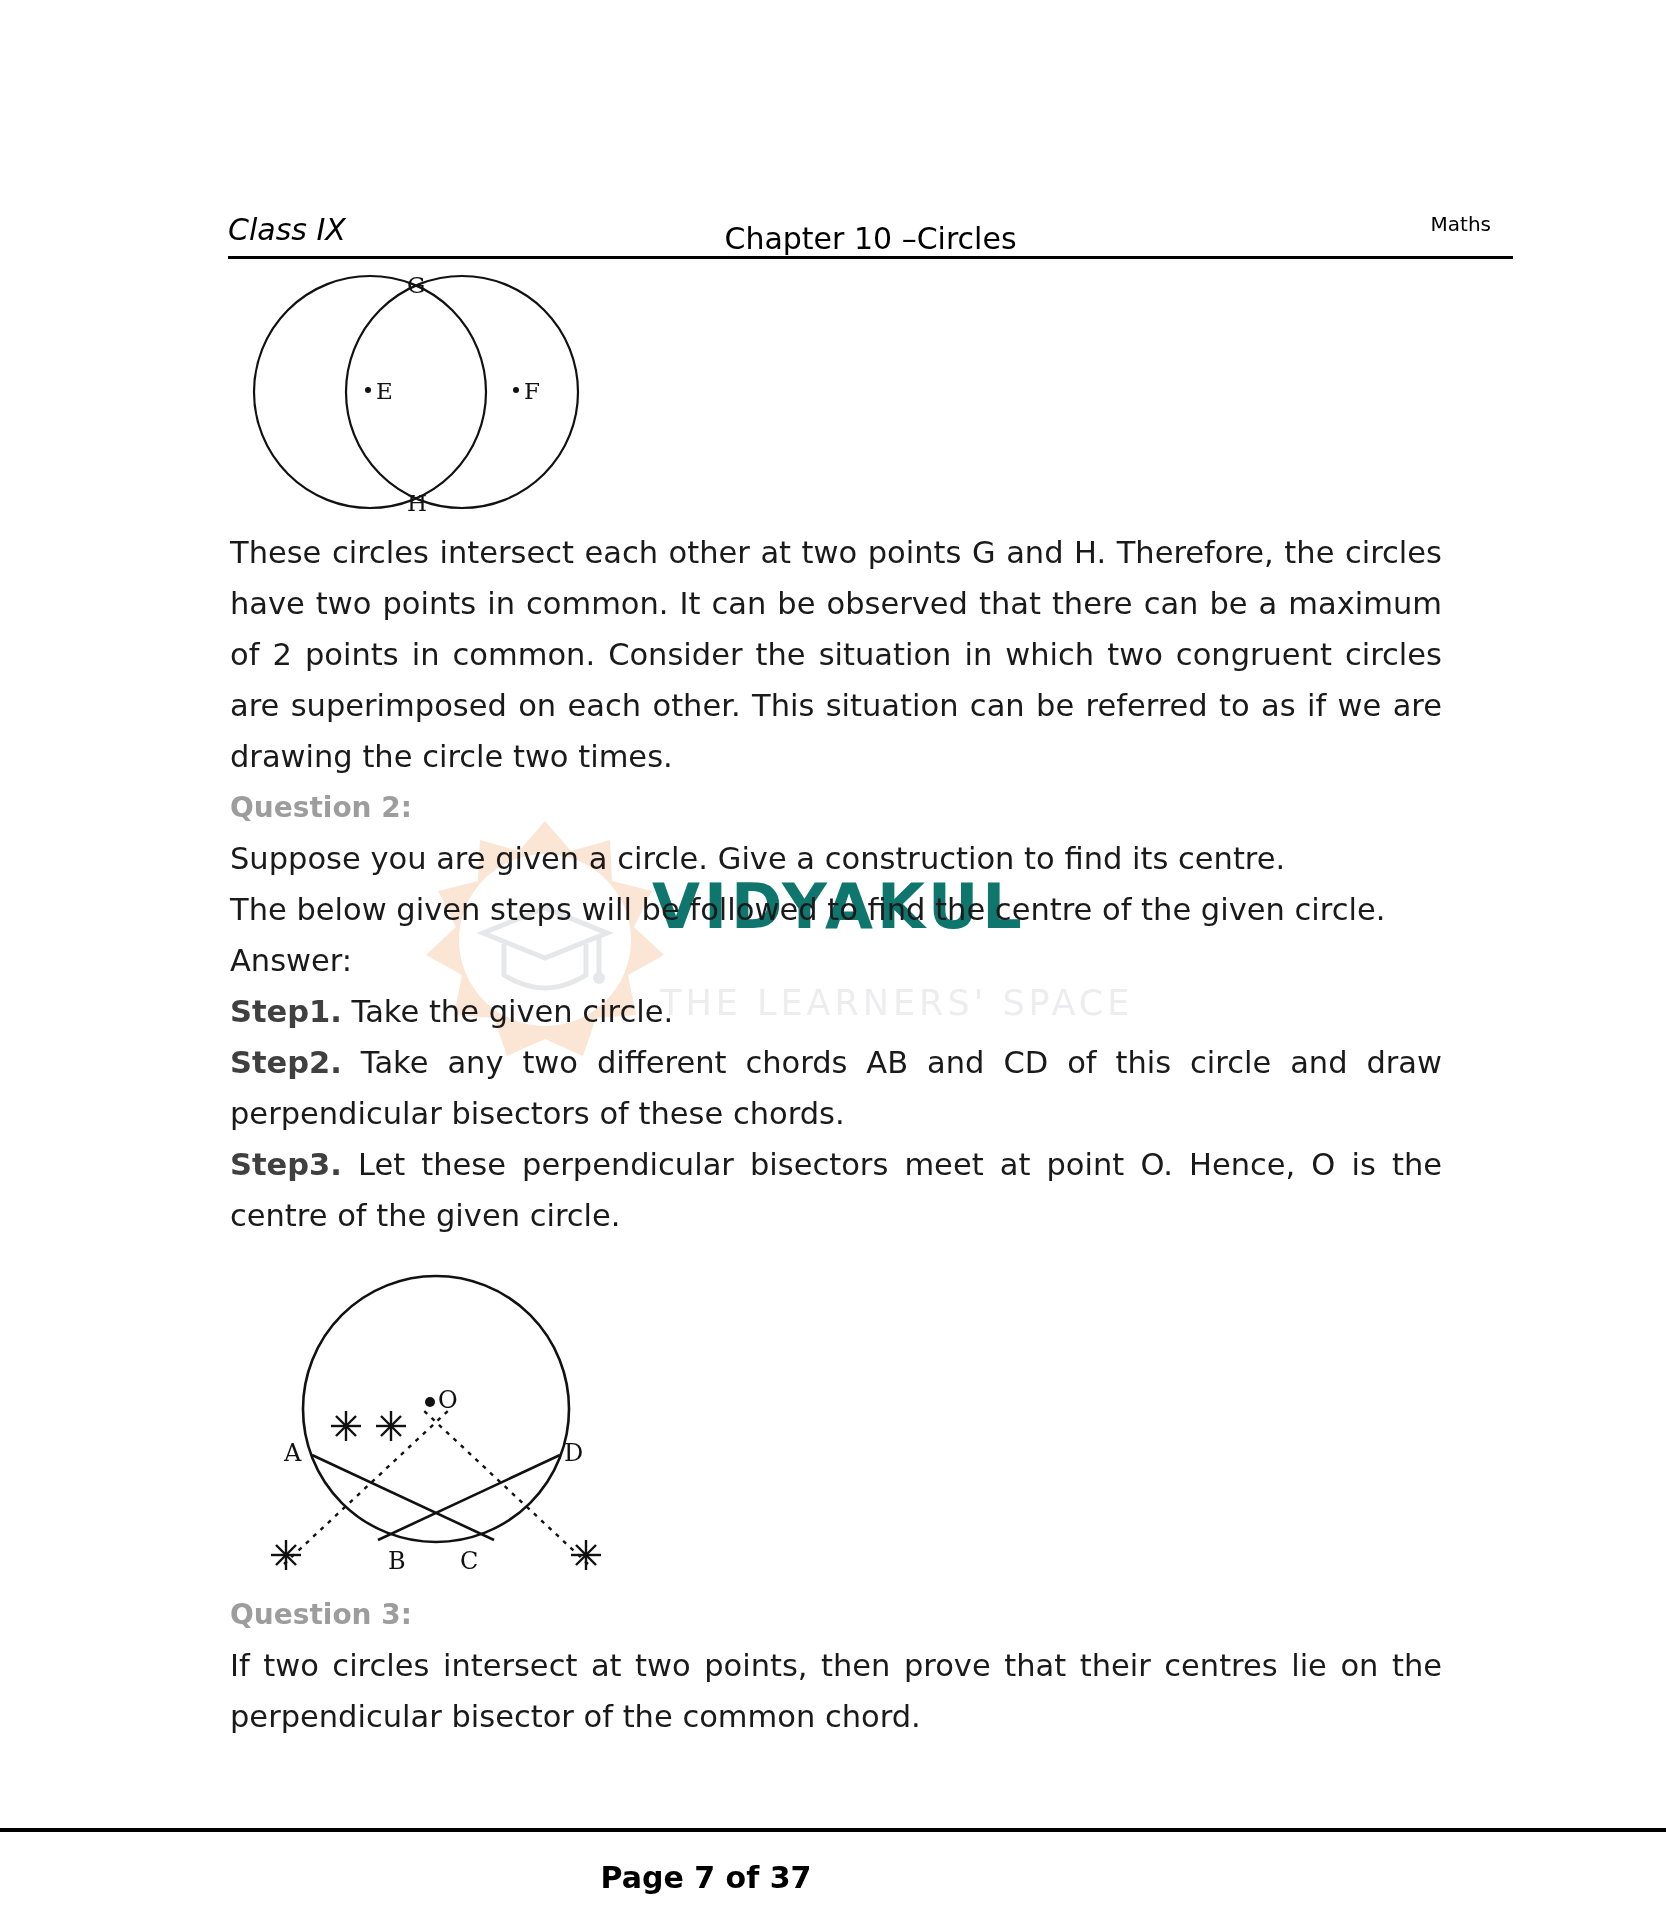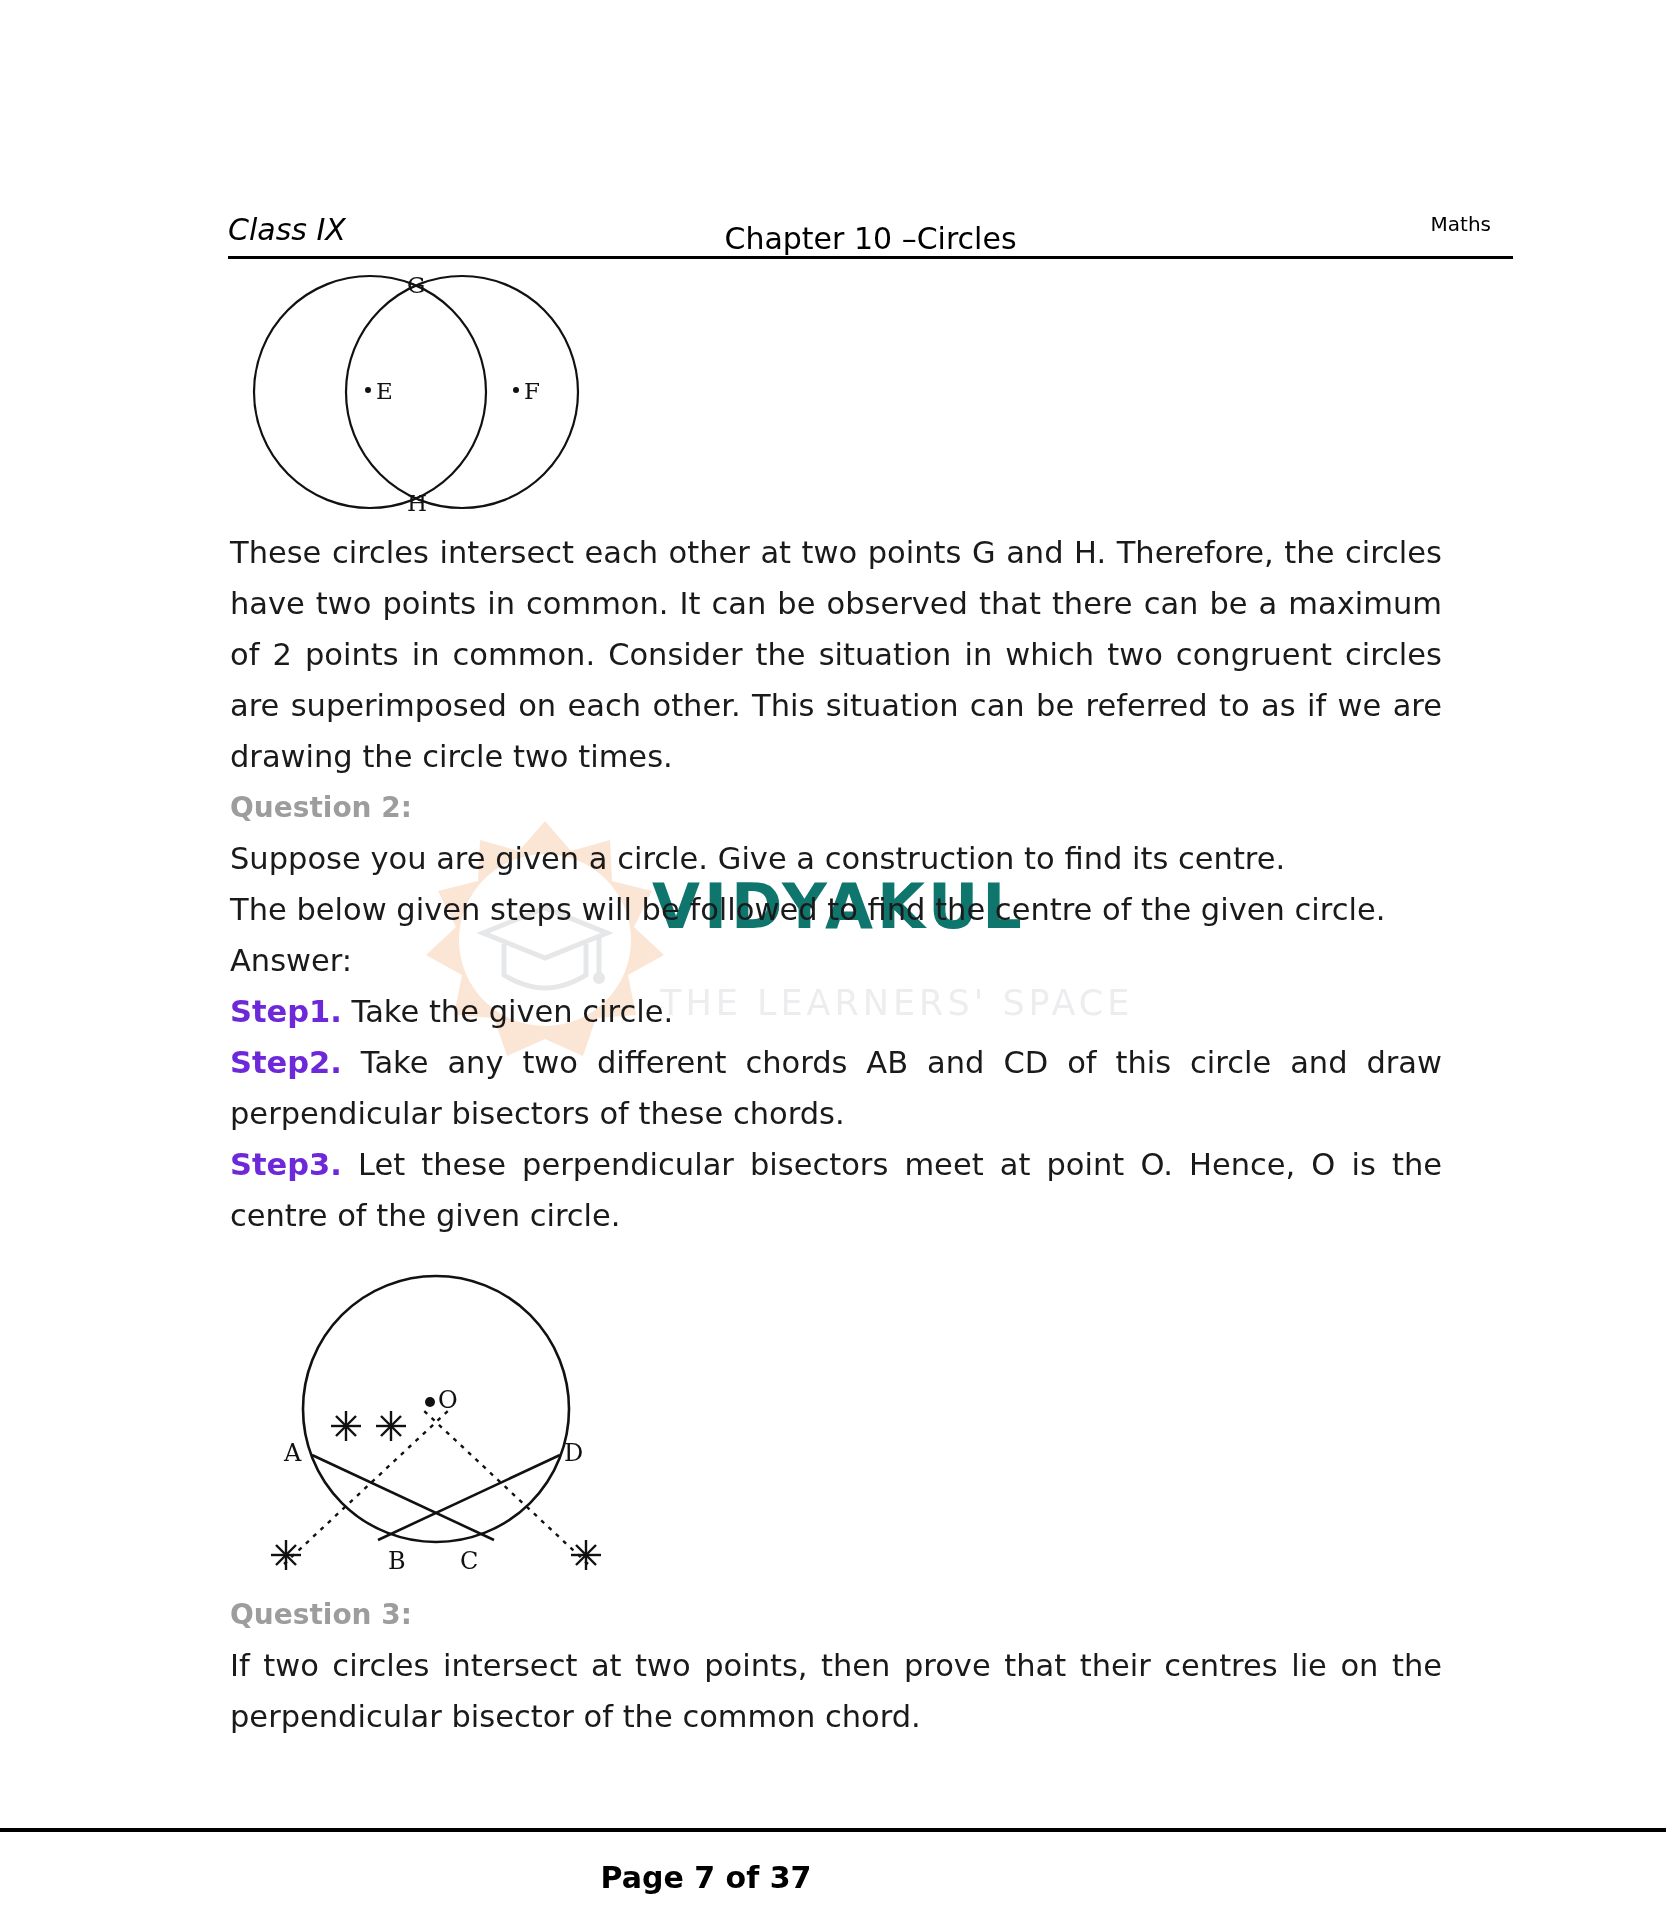--- a/index.html
+++ b/index.html
@@ -117,21 +117,21 @@
     color: #1a1a1a;
   }
   p.body.last-left { text-align: left; }
   .qhead {
     margin: 0;
     font-size: 28px;
     font-weight: bold;
     color: #9d9d9d;
     line-height: 51px;
   }
-  .stepname { font-weight: bold; color:#6d28d9; }
+  .stepname { font-weight: bold; color:#404040; }
 
   .spacer-sm { height: 12px; }
 
   
   .fig1 {
     position: relative;
     width: 430px;
     height: 245px;
     margin: 0 0 0 10px;
   }

